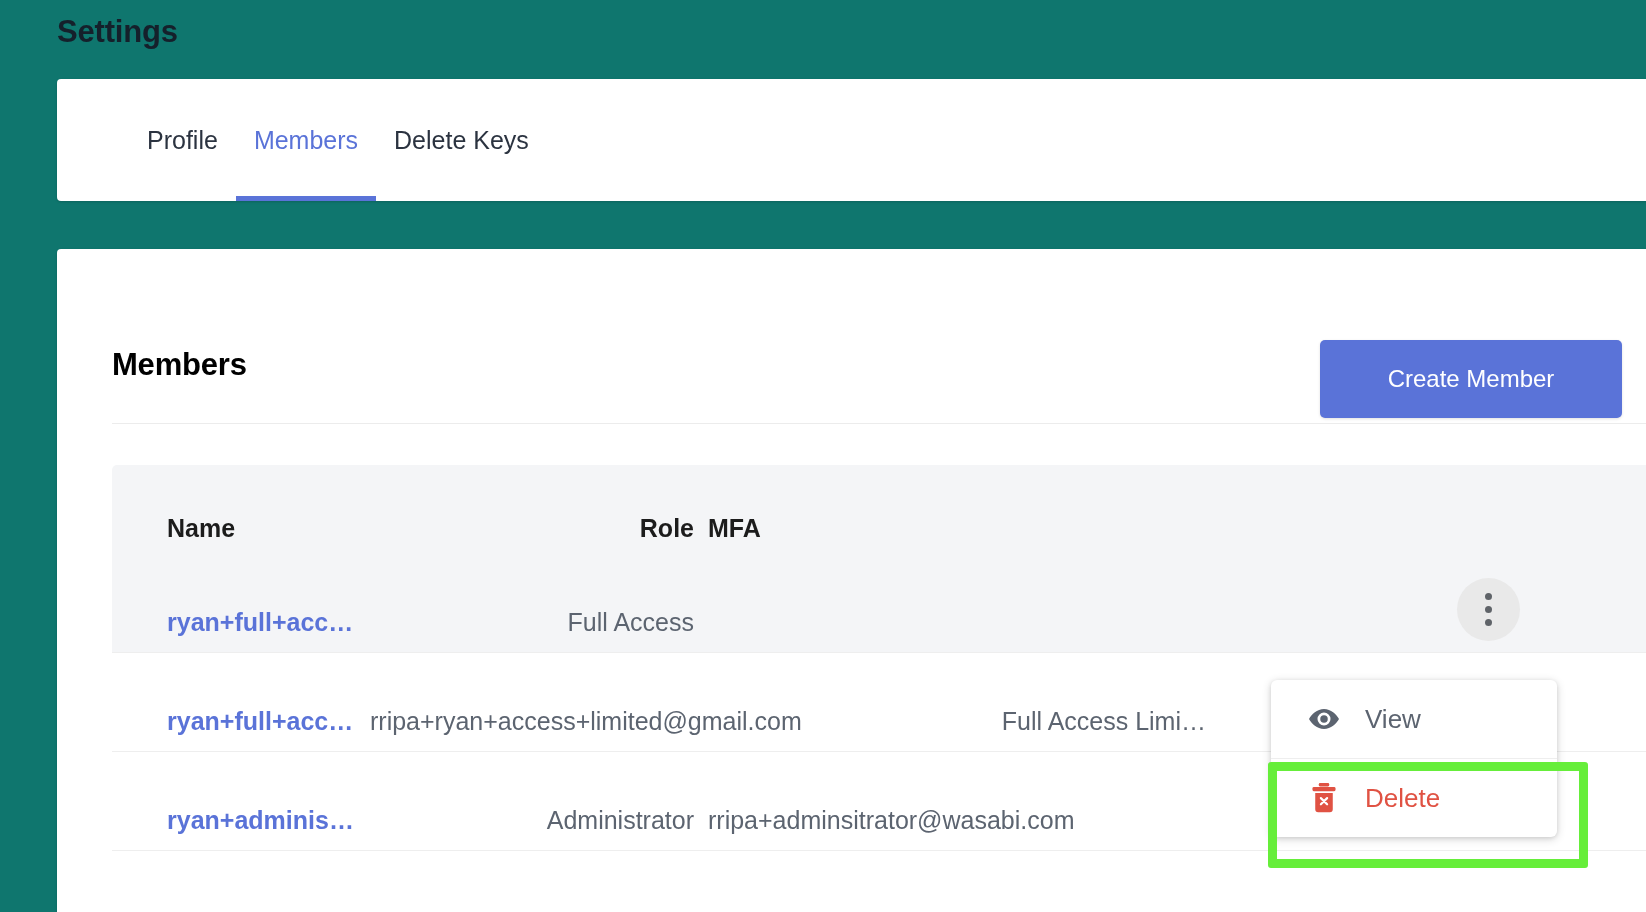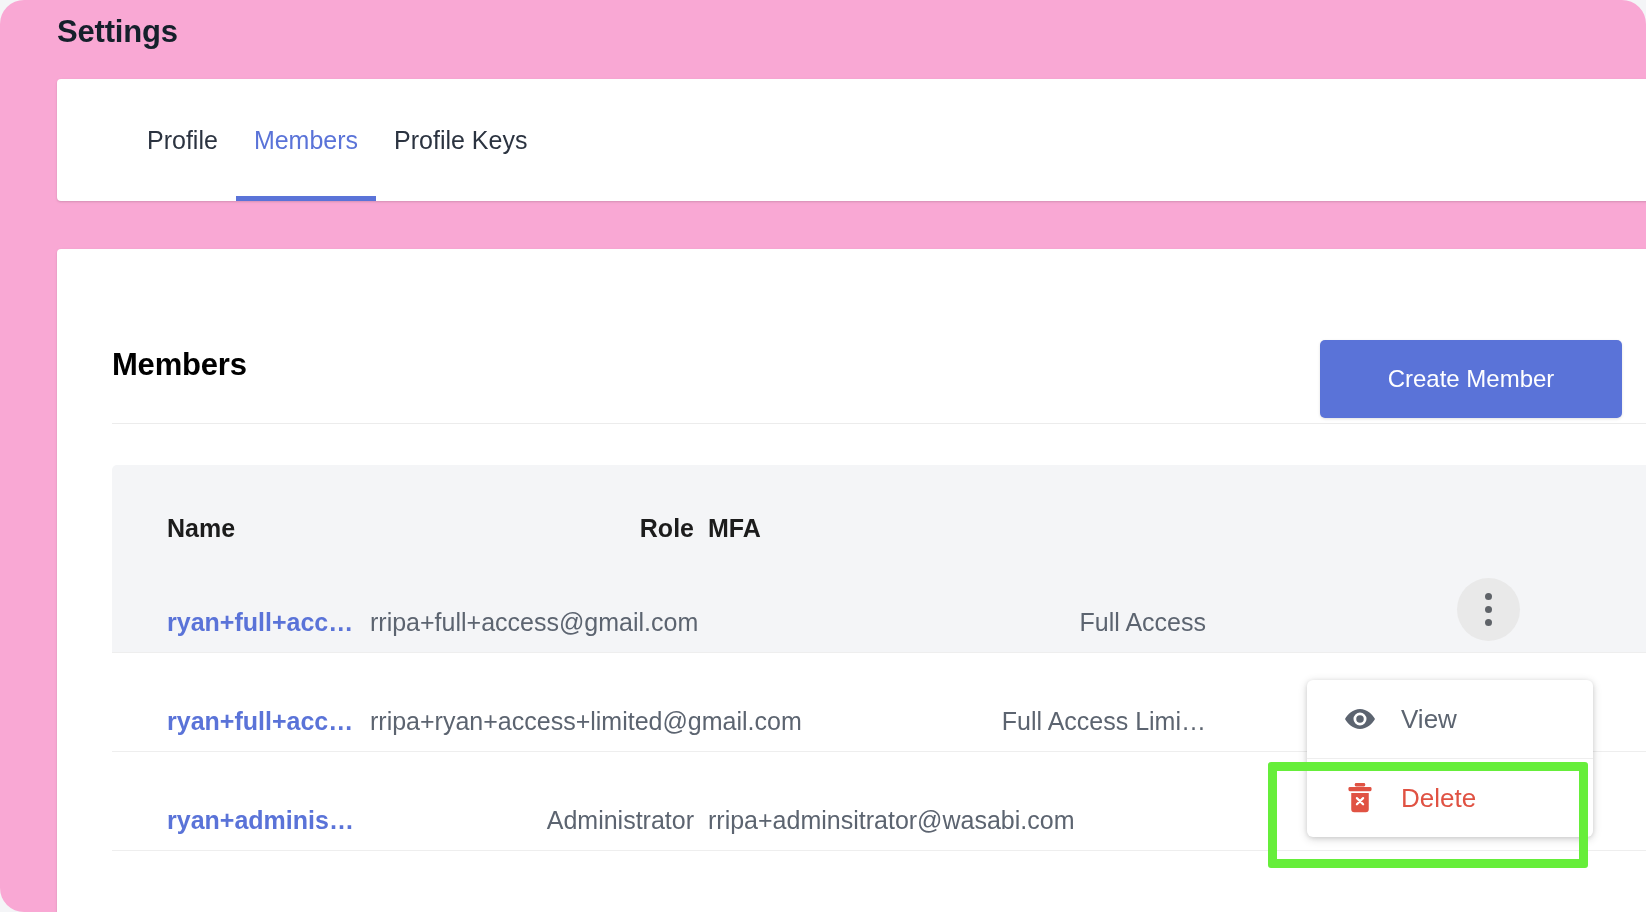--- a/index.html
+++ b/index.html
@@ -13,22 +13,21 @@
   body {
     background: #f4f5f7;
     font-family: "Liberation Sans", sans-serif;
     -webkit-font-smoothing: antialiased;
   }
 
   .page {
     position: relative;
     width: 1646px;
     height: 912px;
-    background: #f9a8d4;
-    border-radius: 24px;
+    background: #0f766e;
   }
 
   
   .page-title {
     position: absolute;
     left: 57px;
     top: 14px;
     font-size: 31px;
     font-weight: 700;
     color: #15202b;
@@ -229,21 +228,21 @@
   .kebab-btn .dot {
     width: 7px;
     height: 7px;
     border-radius: 50%;
     background: #5f6368;
   }
 
   
   .dropdown {
     position: absolute;
-    left: 1307px;
+    left: 1271px;
     top: 680px;
     width: 286px;
     background: #ffffff;
     border-radius: 6px;
     box-shadow: 0 2px 10px rgba(0,0,0,0.16), 0 1px 4px rgba(0,0,0,0.10);
     z-index: 30;
     overflow: hidden;
   }
 
   .menu-item {
@@ -296,21 +295,21 @@
 
   <div class="tab-card">
     <div class="tabs">
       <div class="tab">
         <span>Profile</span>
       </div>
       <div class="tab active">
         <span>Members</span>
       </div>
       <div class="tab">
-        <span>Profile Keys</span>
+        <span>Delete Keys</span>
       </div>
     </div>
   </div>
 
   <div class="content-card">
 
     <div class="section-head">
       <div class="section-title">Members</div>
       <button class="create-btn">Create Member</button>
     </div>
@@ -322,23 +321,20 @@
       <div class="thead">
         <div class="cell col-name">Name</div>
         <div class="cell col-role">Role</div>
         <div class="cell col-mfa">MFA</div>
         <div class="cell col-action"></div>
       </div>
 
       <div class="trow hovered">
         <div class="cell col-name">
           <span class="cell-link">ryan+full+acces…</span>
-        </div>
-        <div class="cell col-email">
-          <span class="cell-text">rripa+full+access@gmail.com</span>
         </div>
         <div class="cell col-role">
           <span class="cell-text">Full Access</span>
         </div>
         <div class="cell col-mfa">
           <span class="cell-text"></span>
         </div>
         <div class="cell col-action"></div>
       </div>
 

